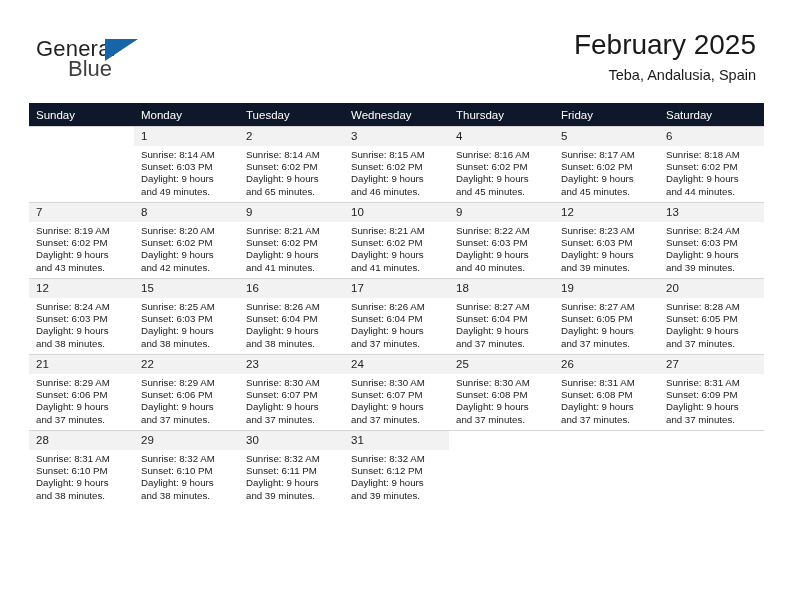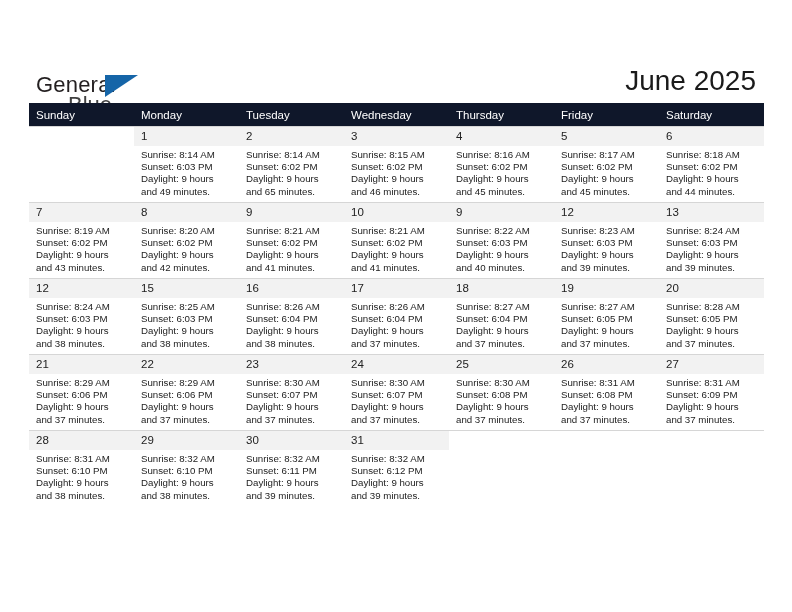--- a/index.html
+++ b/index.html
@@ -21,21 +21,20 @@
     box-sizing: border-box;
   }
 
   
   .header {
     position: absolute;
     left: 36px;
     top: 28px;
     right: 36px;
     height: 72px;
-    margin-top: 36px;
   }
   .brand {
     position: absolute;
     left: 0;
     top: 8px;
     width: 180px;
     height: 58px;
   }
   .brand-general {
     position: absolute;
@@ -146,21 +145,22 @@
 
   <div class="header">
 
     <div class="brand">
       <span class="brand-general">General</span>
       <span class="brand-triangle"></span>
       <span class="brand-blue">Blue</span>
     </div>
 
     <div class="title-block">
-      <div class="cal-title">June 2025</div>
+      <div class="cal-title">February 2025</div>
+      <div class="cal-subtitle">Teba, Andalusia, Spain</div>
     </div>
 
   </div>
 
   <table class="calendar">
     <thead>
       <tr>
         <th>Sunday</th>
         <th>Monday</th>
         <th>Tuesday</th>

